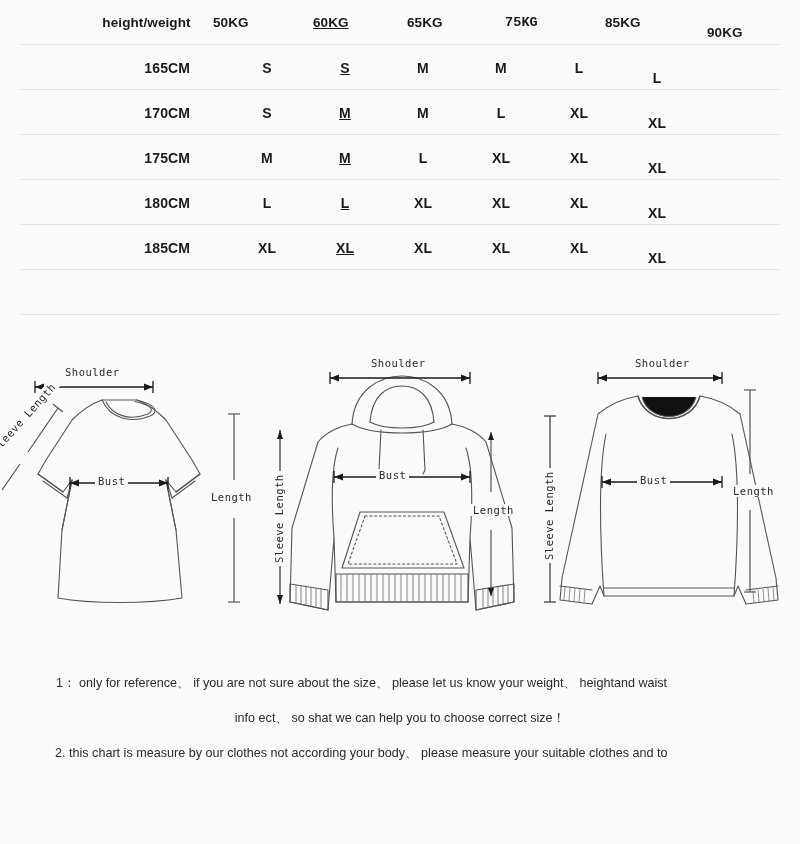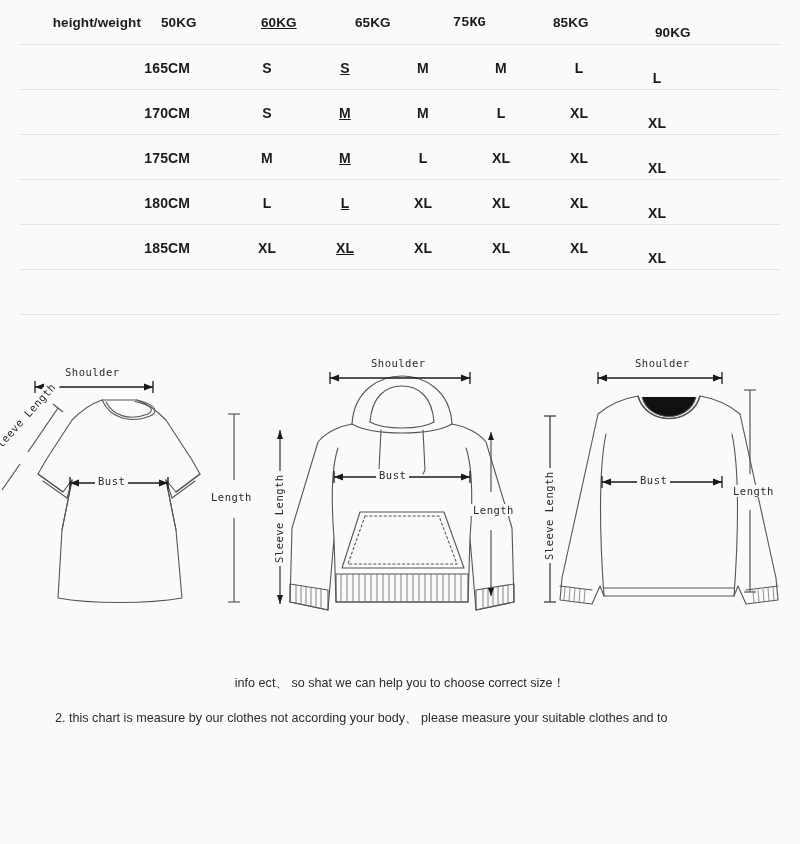--- a/index.html
+++ b/index.html
@@ -36,21 +36,21 @@
     white-space:nowrap;
     letter-spacing:0.1px;
   }
   .c0{width:180px;padding-left:10px;}
   .c1{width:78px;}
   .c2{width:78px;text-decoration:underline;}
   .c3{width:78px;}
   .c4{width:78px;}
   .c5{width:78px;}
   .c6{width:78px;margin-top:20px;}
-  .head .c0{text-align:right;padding-left:48px;width:93px;}
+  .head .c0{text-align:center;padding-left:100px;width:93px;}
   .head .cell{font-size:13.5px;}
   .head .c1,.head .c2,.head .c3,.head .c4,.head .c5,.head .c6{text-align:left;}
   .head .c1{width:84px;padding-left:20px;}
   .head .c2{width:78px;padding-left:16px;}
   .head .c3{width:78px;padding-left:16px;}
   .head .c4{width:78px;padding-left:20px;font-family:Liberation Mono, monospace;}
   .head .c5{width:78px;padding-left:22px;}
   .head .c6{width:78px;padding-left:24px;}
 
   .body .c0{width:180px;text-align:right;padding-right:38px;}
@@ -430,19 +430,22 @@
     </svg>
 
     <div class="dim-label" style="left:98px;top:5px;">Shoulder</div>
     <div class="dim-label" style="left:103px;top:122px;">Bust</div>
     <div class="dim-label" style="left:196px;top:133px;">Length</div>
     <div class="dim-label" style="left:15px;top:205px;transform:rotate(-90deg);transform-origin:left center;">Sleeve Length</div>
   </div>
 </div>
 
 <div id="notes">
+  <div class="note-row indent-a">
+    <span class="note-line">1： only for reference、 if you are not sure about the size、 please let us know your weight、 heightand waist</span>
+  </div>
   <div class="note-row">
     <span class="note-line">info ect、 so shat we can help you to choose correct size！</span>
   </div>
   <div class="note-row indent-b">
     <span class="note-line">2. this chart is measure by our clothes not according your body、 please measure your suitable clothes and to</span>
   </div>
 </div>
 
 </body></html>

